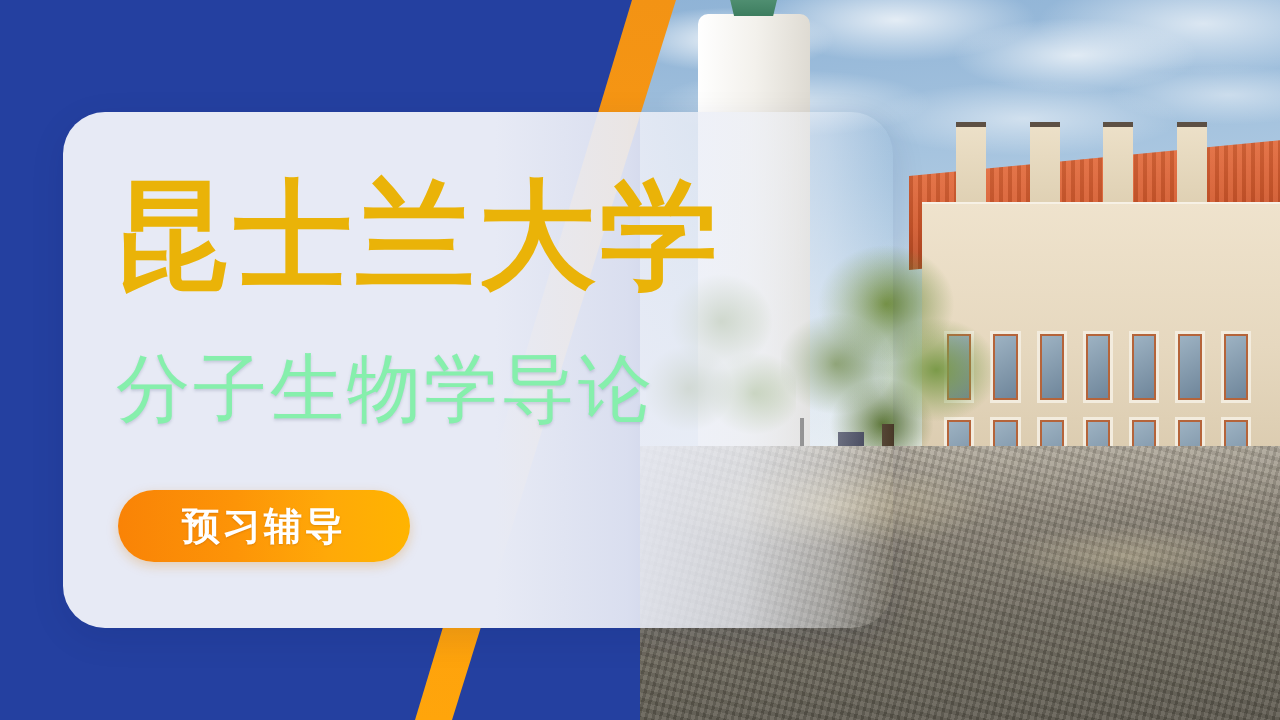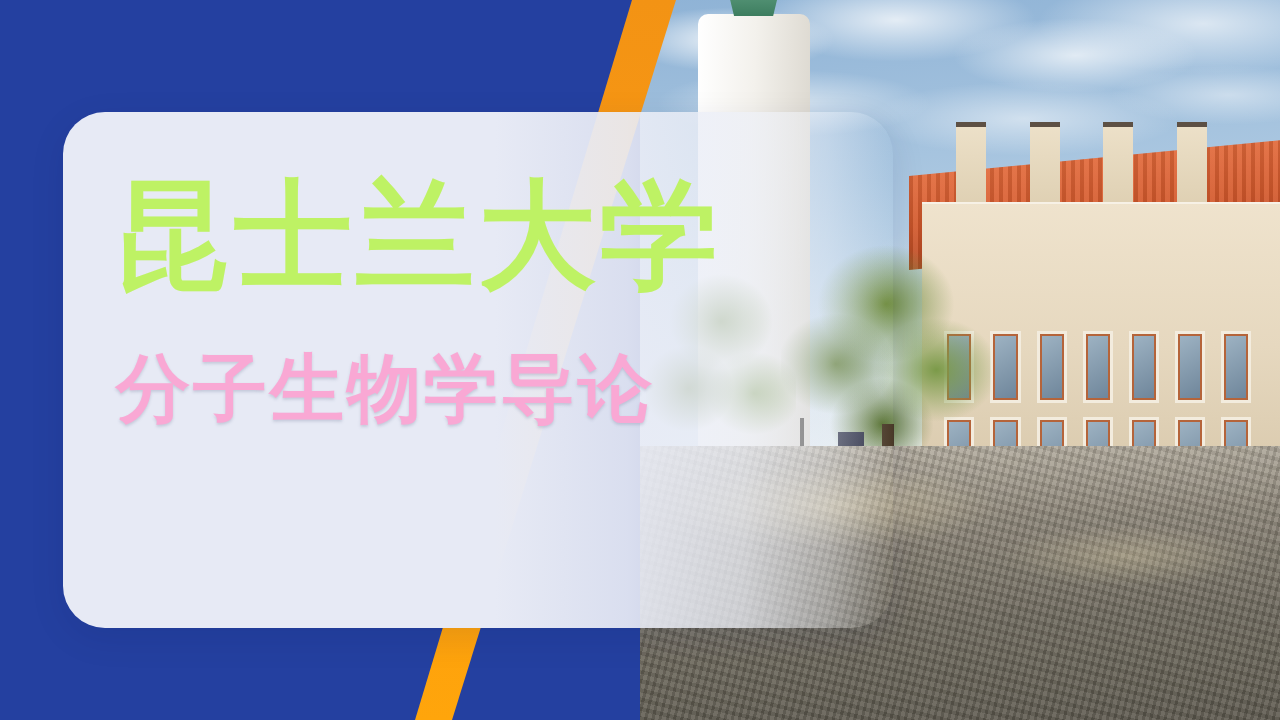--- a/index.html
+++ b/index.html
@@ -194,26 +194,26 @@
   .kicker {
     position:absolute; left:68px; top:34px;
     font-size:28px; font-weight:bold; color:#FFFFFF;
     letter-spacing:.5px; white-space:nowrap;
   }
   .kicker .dot { margin-right:4px; }
 
   .title {
     position:absolute; left:112px; top:178px;
     font-size:118px; line-height:1; font-weight:bold;
-    color:#bef264; letter-spacing:4px; white-space:nowrap;
+    color:#eab308; letter-spacing:4px; white-space:nowrap;
   }
   .subtitle {
     position:absolute; left:116px; top:352px;
-    font-size:74px; line-height:1; font-weight:bold;
-    color:#f9a8d4; letter-spacing:3px; white-space:nowrap;
+    font-size:74px; line-height:1; font-weight:normal;
+    color:#86efac; letter-spacing:3px; white-space:nowrap;
     text-shadow:0 2px 3px rgba(120,130,160,.30);
   }
 
   .cta {
     position:absolute; left:118px; top:490px;
     width:292px; height:72px; border-radius:36px;
     background:linear-gradient(90deg,#F98306 0%, #FD9407 40%, #FFA908 72%, #FFB400 100%);
     border:0; cursor:pointer;
     display:flex; align-items:center; justify-content:center;
     box-shadow:0 4px 12px rgba(220,130,10,.28);
@@ -283,14 +283,17 @@
   <div class="blue-wedge"></div>
 
   <div class="orange-stripe"></div>
 
   <div class="card"></div>
 
 
   <div class="title">昆士兰大学</div>
   <div class="subtitle">分子生物学导论</div>
 
+  <button class="cta">
+    <span class="cta-label">预习辅导</span>
+  </button>
 
 </div>
 
 </body></html>

